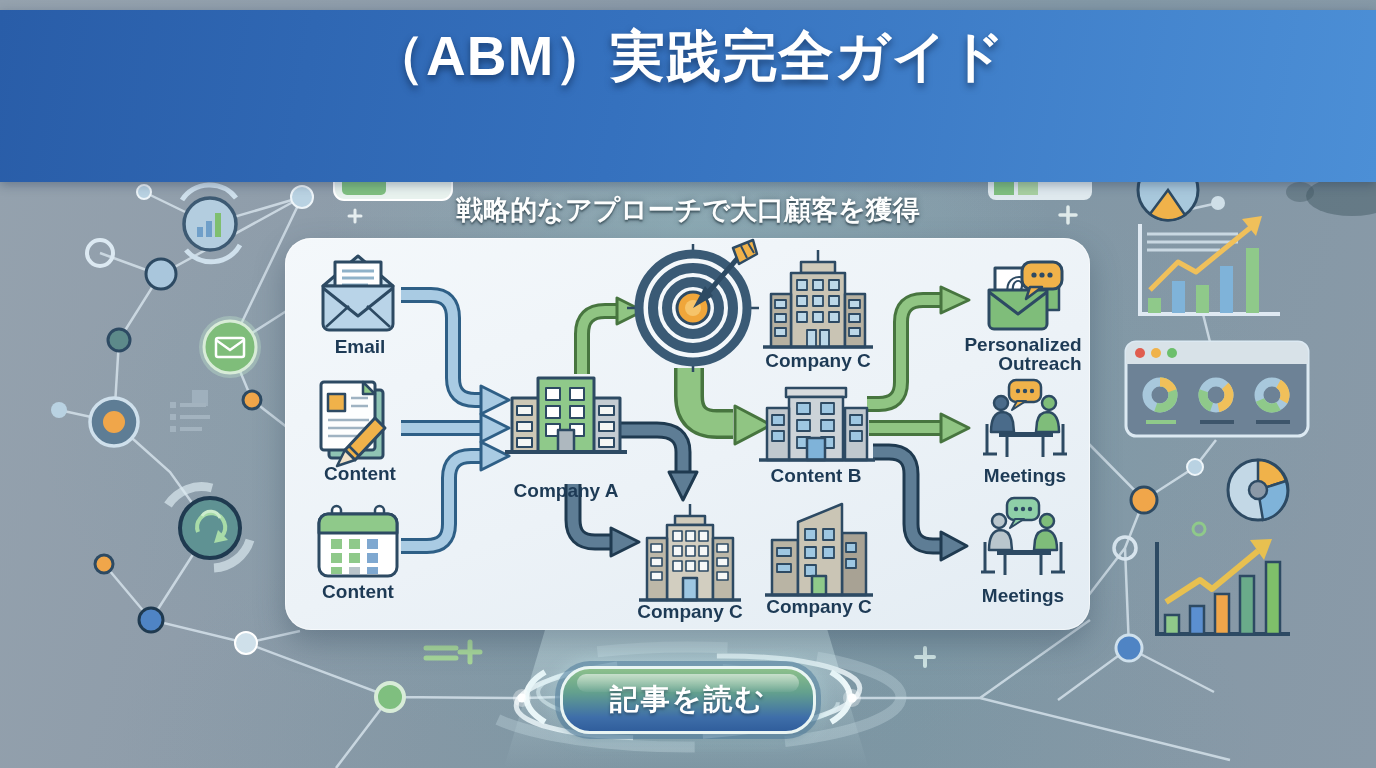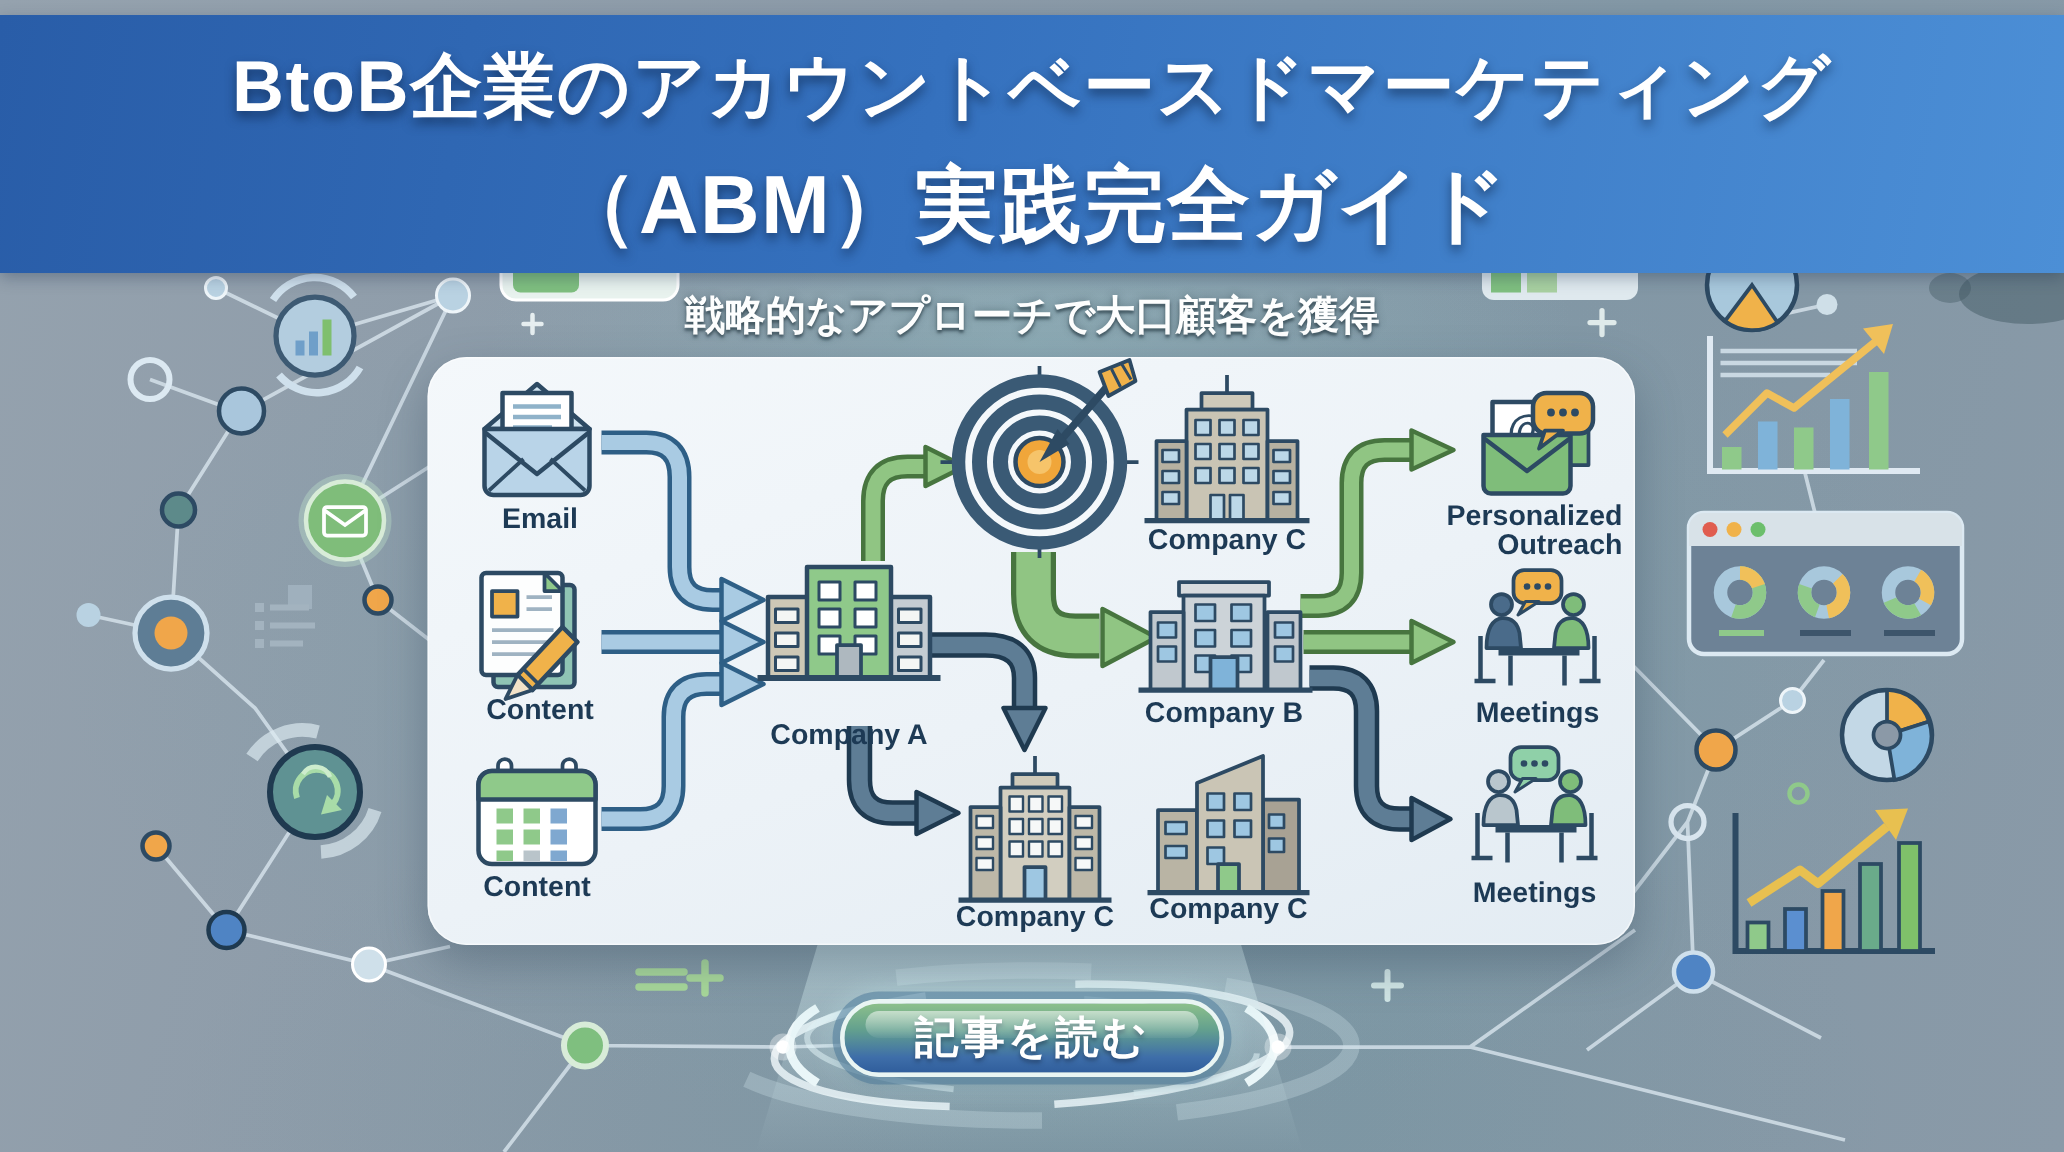--- a/index.html
+++ b/index.html
@@ -60,21 +60,21 @@
   .gr-o{fill:none;stroke:#47753f;stroke-width:16;stroke-linejoin:round;}
   .gr-i{fill:none;stroke:#90c583;stroke-width:10;stroke-linejoin:round;}
   .gr2-o{fill:none;stroke:#47753f;stroke-width:30;stroke-linejoin:round;}
   .gr2-i{fill:none;stroke:#90c583;stroke-width:23;stroke-linejoin:round;}
   .gr-h{fill:#90c583;stroke:#47753f;stroke-width:3;stroke-linejoin:round;}
   .bl-o{fill:none;stroke:#2e5f86;stroke-width:16;stroke-linejoin:round;}
   .bl-i{fill:none;stroke:#a9cbe3;stroke-width:10;stroke-linejoin:round;}
   .bl-h{fill:#a9cbe3;stroke:#2e5f86;stroke-width:3;stroke-linejoin:round;}
   
   .cta{
-    left:560px;top:666px;width:256px;height:52px;z-index:6;
+    left:560px;top:666px;width:256px;height:68px;z-index:6;
     border-radius:30px;border:3px solid #e9f5f3;cursor:pointer;
     background:linear-gradient(180deg,#8cc08b 0%,#63a08e 38%,#3e6ea9 78%,#305e9c 100%);
     box-shadow:0 0 0 5px rgba(70,115,150,.5),0 0 20px rgba(195,235,240,.75),0 4px 10px rgba(30,50,70,.4);
     color:#fff;font-size:29px;font-weight:800;letter-spacing:2px;
     display:flex;align-items:center;justify-content:center;
     text-shadow:0 2px 3px rgba(25,45,75,.55);
     font-family:"Liberation Sans","DejaVu Sans",sans-serif;
   }
   .cta::before{
     content:"";position:absolute;left:14px;top:5px;right:14px;height:18px;border-radius:12px;
@@ -248,21 +248,20 @@
     <circle cx="522" cy="698" r="9" fill="rgba(255,255,255,.35)" stroke="none"></circle>
     <circle cx="522" cy="698" r="4.5" fill="#ffffff" stroke="none"></circle>
     <circle cx="852" cy="698" r="9" fill="rgba(255,255,255,.35)" stroke="none"></circle>
     <circle cx="852" cy="698" r="4.5" fill="#ffffff" stroke="none"></circle>
   </g>
 </svg>
 
 <div class="abs beam"></div>
 
 <div class="abs banner">
-  <div class="title-l1">BtoB企業のアカウントベースドマーケティング</div>
   <div class="title-l2">（ABM）実践完全ガイド</div>
 </div>
 
 <div class="abs subtitle">戦略的なアプローチで大口顧客を獲得</div>
 
 <div class="abs panel">
   <svg width="805" height="392" viewBox="0 0 805 392">
 
     <g>
       <path class="sl-o" d="M336,192 H372 Q398,192 398,214 V236"></path>
@@ -529,21 +528,21 @@
           <circle cx="745" cy="271" r="2.2"></circle>
       </g>
     </g>
   </svg>
 
   <span class="lbl" style="left:75px;top:98px">Email</span>
   <span class="lbl" style="left:75px;top:225px">Content</span>
   <span class="lbl" style="left:73px;top:343px">Content</span>
   <span class="lbl" style="left:281px;top:242px">Company A</span>
   <span class="lbl" style="left:533px;top:112px">Company C</span>
-  <span class="lbl" style="left:531px;top:227px">Company B</span>
+  <span class="lbl" style="left:531px;top:227px">Content B</span>
   <span class="lbl" style="left:405px;top:363px">Company C</span>
   <span class="lbl" style="left:534px;top:358px">Company C</span>
   <div class="lbl2" style="left:738px;top:97px">
     <span>Personalized</span>
     <span>Outreach</span>
   </div>
   <span class="lbl" style="left:740px;top:227px">Meetings</span>
   <span class="lbl" style="left:738px;top:347px">Meetings</span>
 </div>
 

